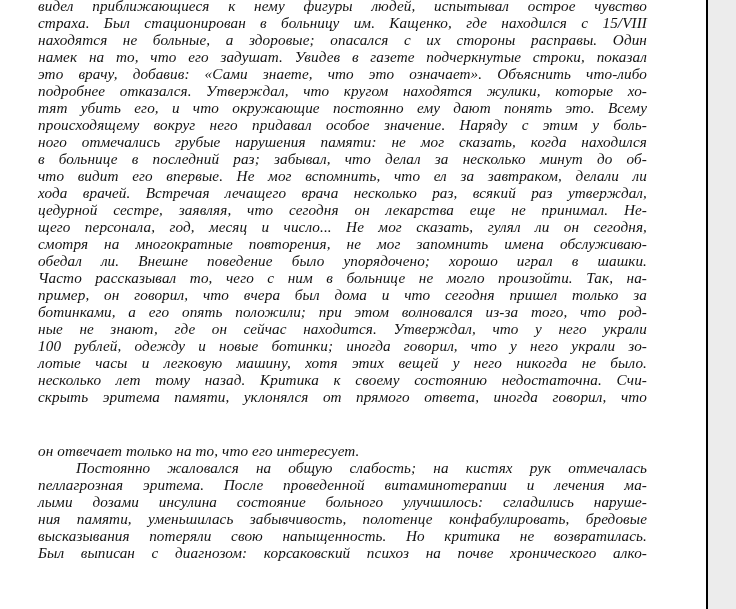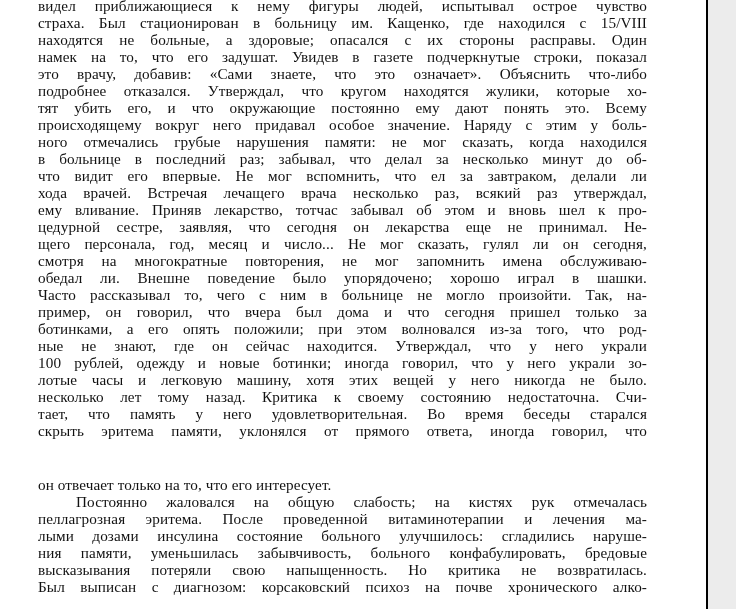--- a/index.html
+++ b/index.html
@@ -4,20 +4,21 @@
 <style>
   html, body { margin: 0; padding: 0; }
   body {
     width: 736px; height: 609px; overflow: hidden;
     background: #ffffff; position: relative;
   }
   .page {
     position: absolute; left: 0; top: 0;
     width: 706px; height: 609px; background: #ffffff;
     overflow: hidden;
+    font-style: italic;
   }
   .page-border {
     position: absolute; left: 706px; top: 0;
     width: 2px; height: 609px; background: #000000;
   }
   .side-panel {
     position: absolute; left: 708px; top: 0;
     width: 28px; height: 609px; background: #ececec;
   }
   .text-block {
@@ -50,41 +51,39 @@
       <span class="line">находятся не больные, а здоровые; опасался с их стороны расправы. Один</span>
       <span class="line">намек на то, что его задушат. Увидев в газете подчеркнутые строки, показал</span>
       <span class="line">это врачу, добавив: «Сами знаете, что это означает». Объяснить что-либо</span>
       <span class="line">подробнее отказался. Утверждал, что кругом находятся жулики, которые хо-</span>
       <span class="line">тят убить его, и что окружающие постоянно ему дают понять это. Всему</span>
       <span class="line">происходящему вокруг него придавал особое значение. Наряду с этим у боль-</span>
       <span class="line">ного отмечались грубые нарушения памяти: не мог сказать, когда находился</span>
       <span class="line">в больнице в последний раз; забывал, что делал за несколько минут до об-</span>
       <span class="line">что видит его впервые. Не мог вспомнить, что ел за завтраком, делали ли</span>
       <span class="line">хода врачей. Встречая лечащего врача несколько раз, всякий раз утверждал,</span>
-      <span class="line">ему вливание. Приняв лекарство, тотчас забывал об этом и вновь шел к про-</span>
       <span class="line">цедурной сестре, заявляя, что сегодня он лекарства еще не принимал. Не-</span>
       <span class="line">щего персонала, год, месяц и число... Не мог сказать, гулял ли он сегодня,</span>
       <span class="line">смотря на многократные повторения, не мог запомнить имена обслуживаю-</span>
       <span class="line">обедал ли. Внешне поведение было упорядочено; хорошо играл в шашки.</span>
       <span class="line">Часто рассказывал то, чего с ним в больнице не могло произойти. Так, на-</span>
       <span class="line">пример, он говорил, что вчера был дома и что сегодня пришел только за</span>
       <span class="line">ботинками, а его опять положили; при этом волновался из-за того, что род-</span>
       <span class="line">ные не знают, где он сейчас находится. Утверждал, что у него украли</span>
       <span class="line">100 рублей, одежду и новые ботинки; иногда говорил, что у него украли зо-</span>
       <span class="line">лотые часы и легковую машину, хотя этих вещей у него никогда не было.</span>
       <span class="line">несколько лет тому назад. Критика к своему состоянию недостаточна. Счи-</span>
-      <span class="line">тает, что память у него удовлетворительная. Во время беседы старался</span>
       <span class="line">скрыть эритема памяти, уклонялся от прямого ответа, иногда говорил, что</span>
       <span class="line last">он отвечает только на то, что его интересует.</span>
     </div>
     <div>
       <span class="line indent">Постоянно жаловался на общую слабость; на кистях рук отмечалась</span>
       <span class="line">пеллагрозная эритема. После проведенной витаминотерапии и лечения ма-</span>
       <span class="line">лыми дозами инсулина состояние больного улучшилось: сгладились наруше-</span>
-      <span class="line">ния памяти, уменьшилась забывчивость, больного конфабулировать, бредовые</span>
+      <span class="line">ния памяти, уменьшилась забывчивость, полотенце конфабулировать, бредовые</span>
       <span class="line">высказывания потеряли свою напыщенность. Но критика не возвратилась.</span>
       <span class="line">Был выписан с диагнозом: корсаковский психоз на почве хронического алко-</span>
 
     </div>
   </div>
 </div>
 <div class="page-border"></div>
 <div class="side-panel"></div>
 
 </body></html>

